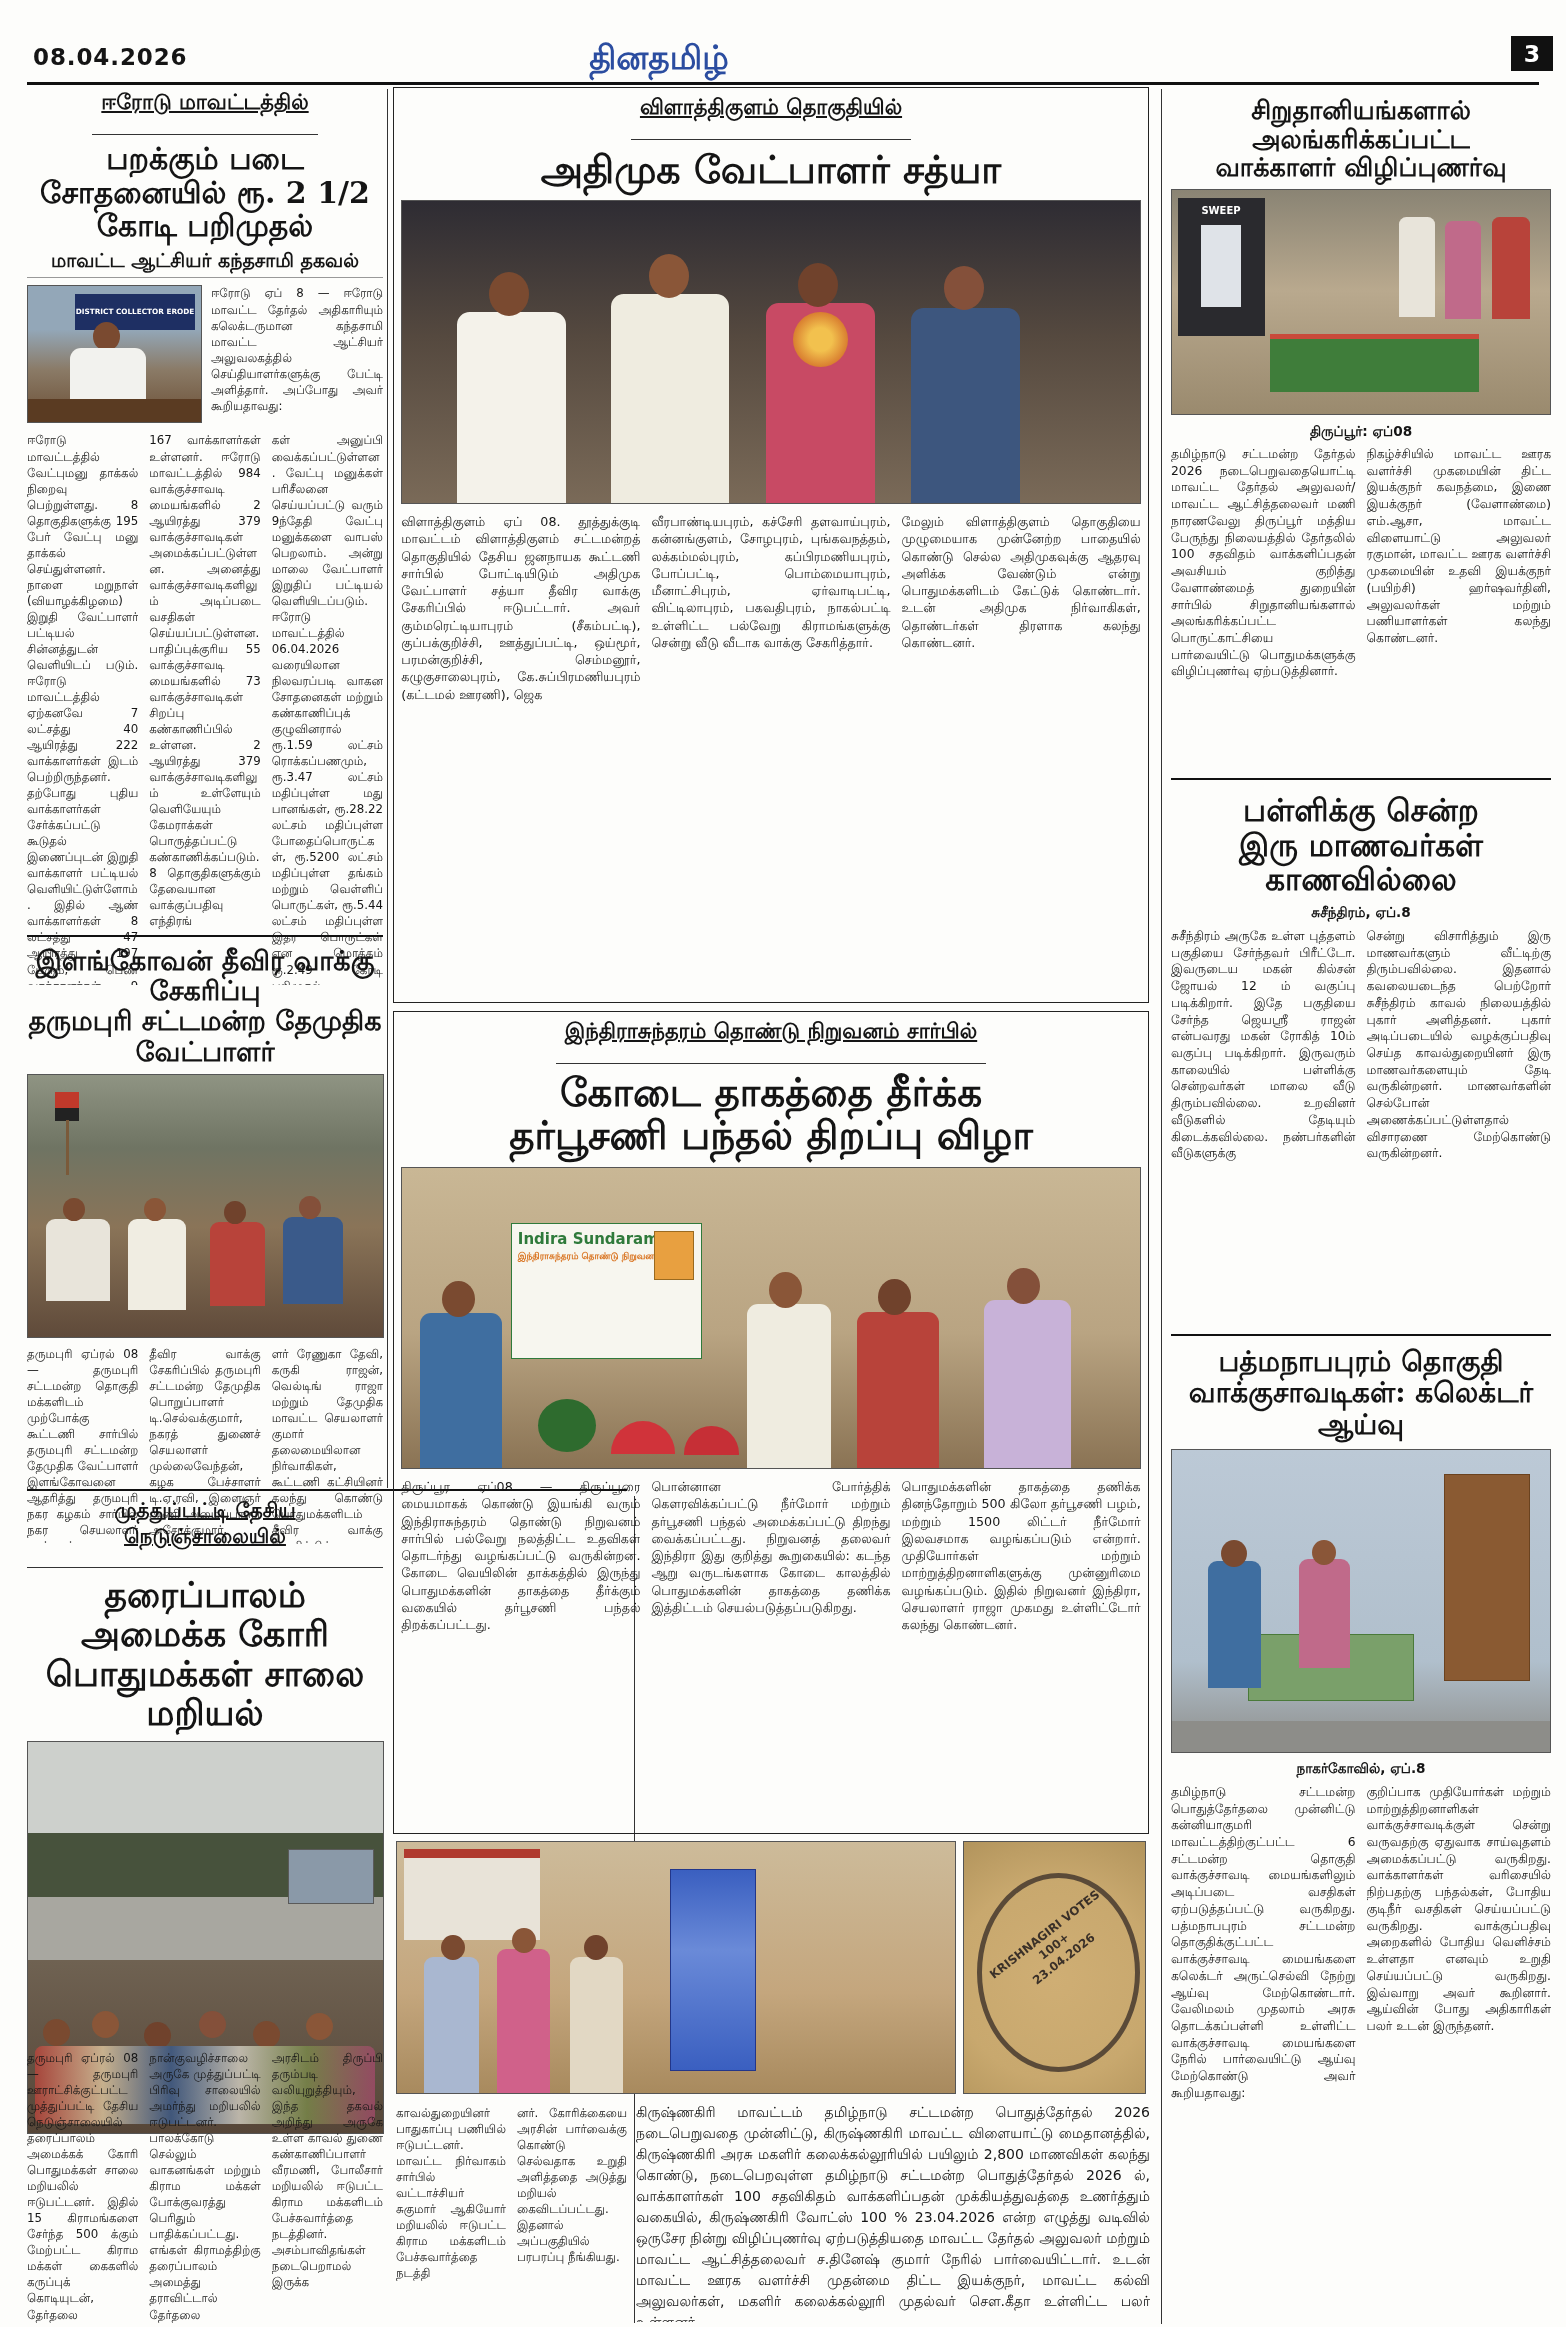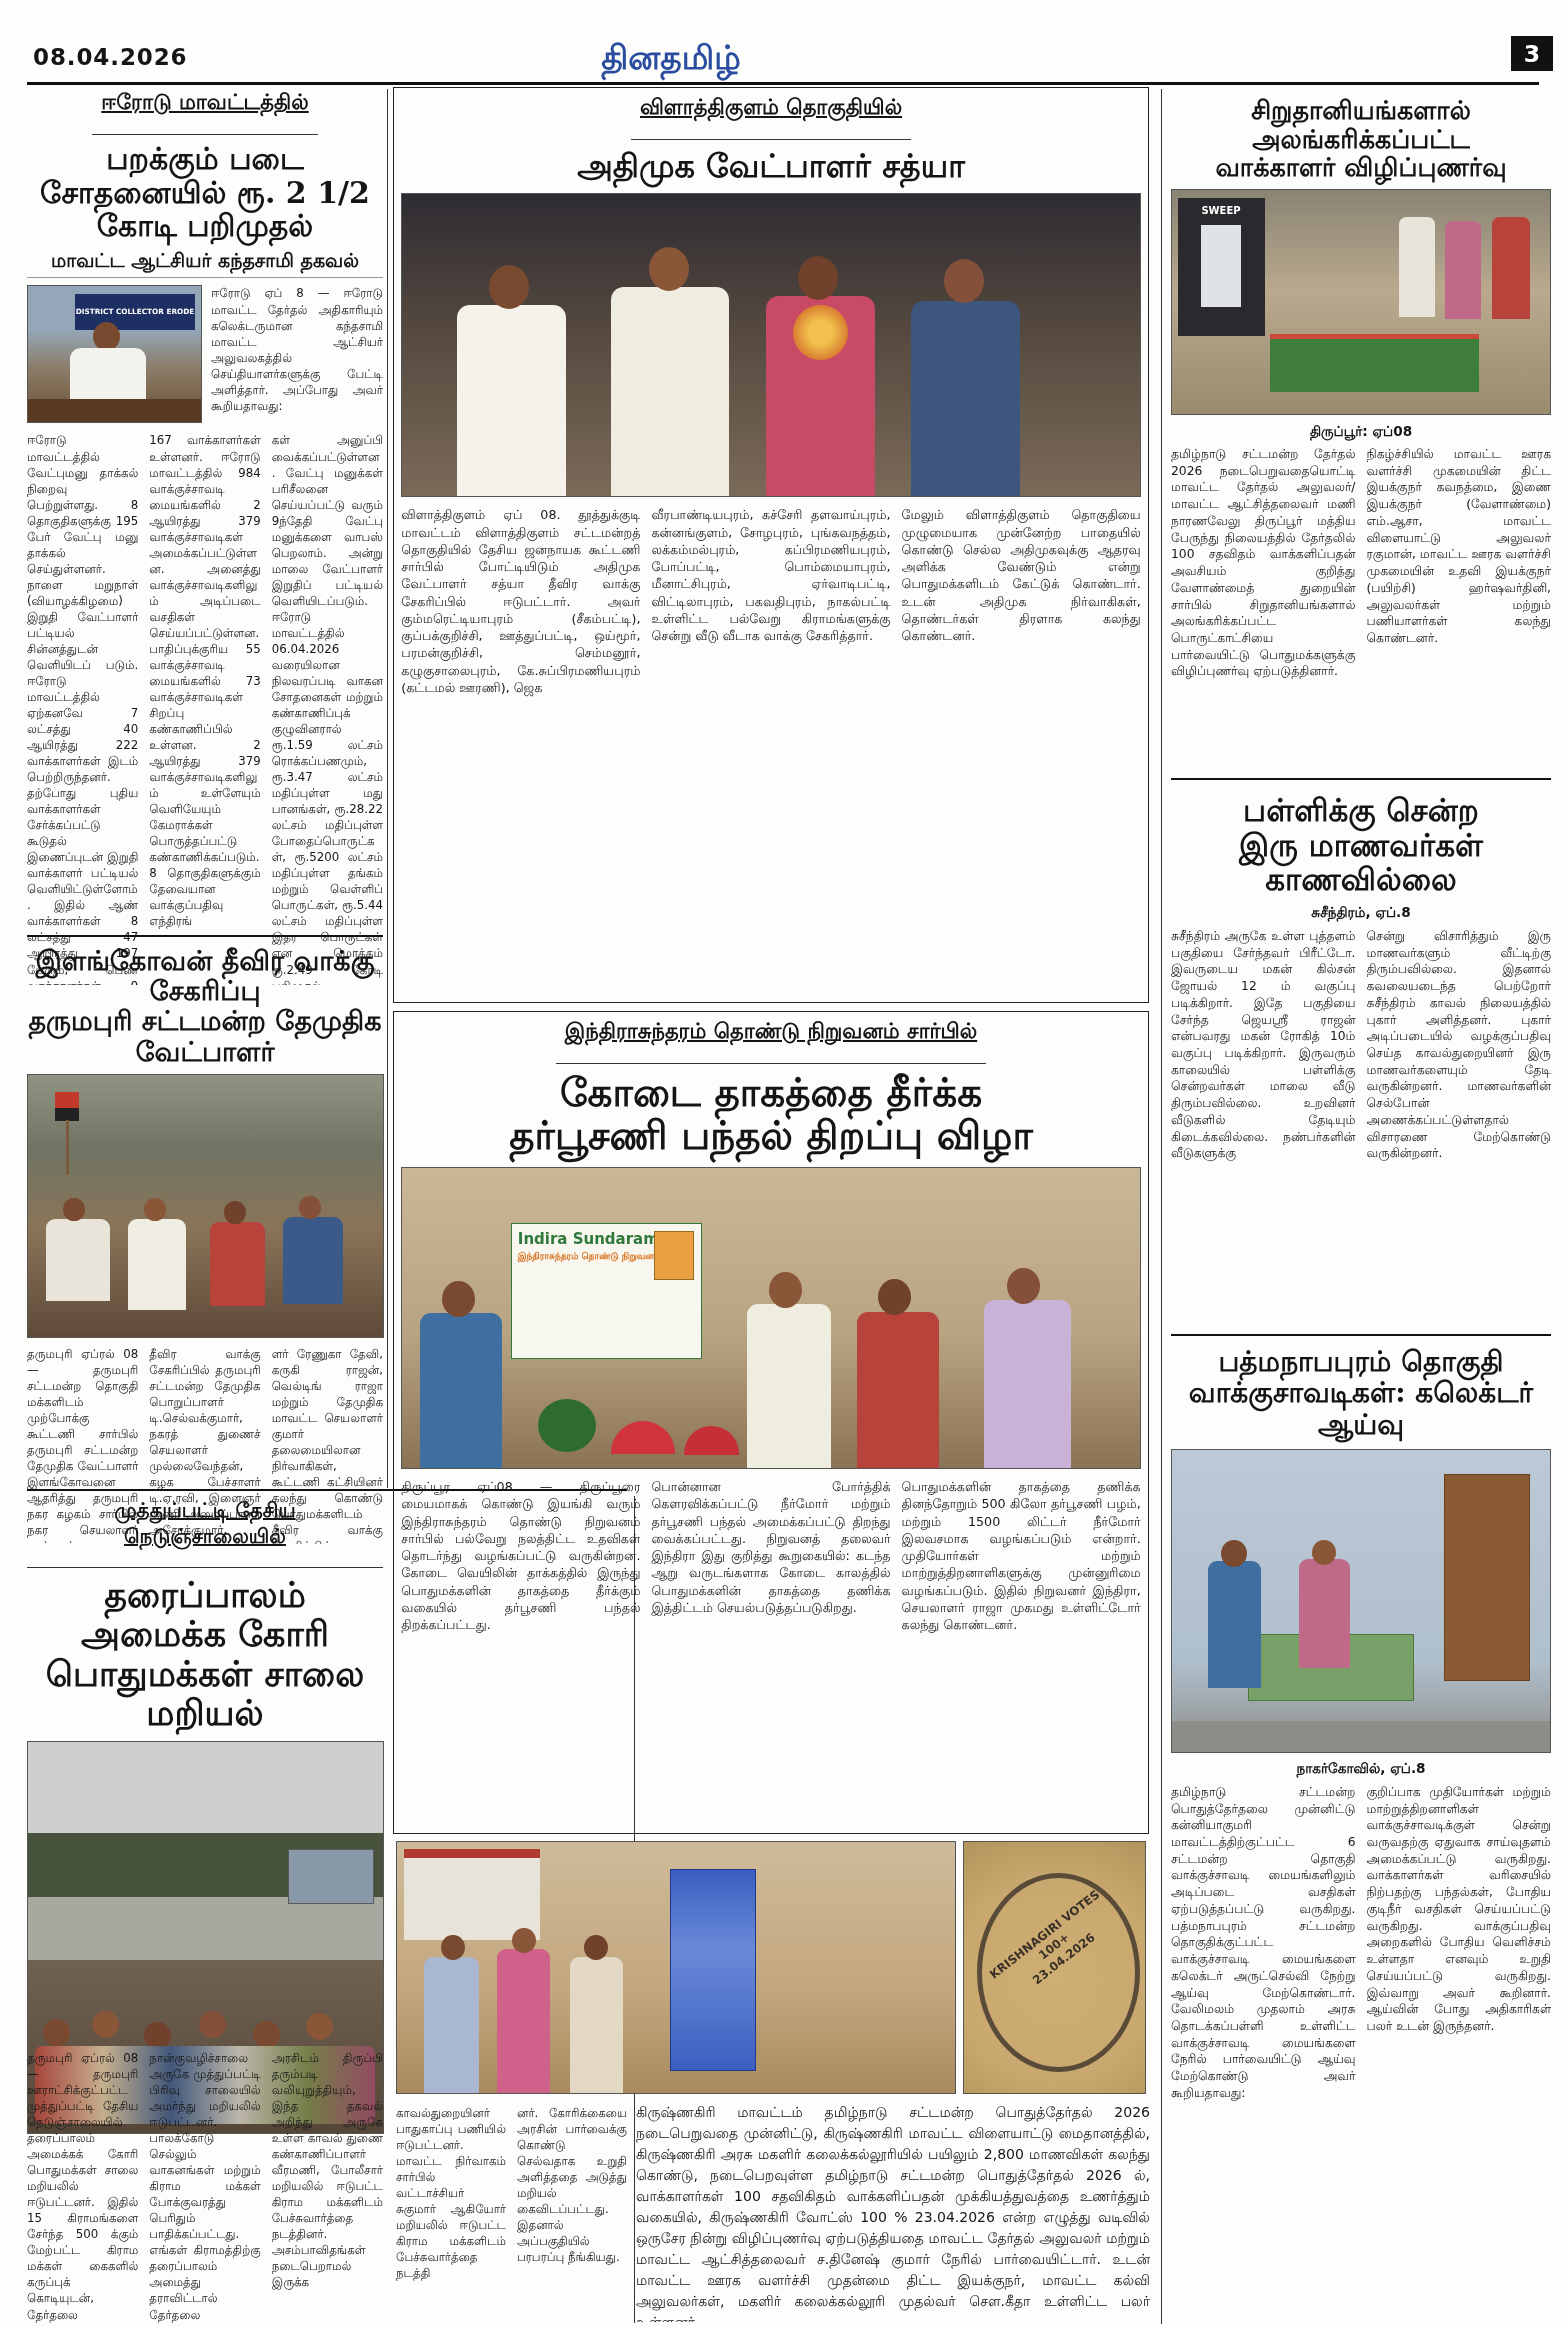--- a/index.html
+++ b/index.html
@@ -25,21 +25,21 @@
   .cap{font-size:14px;line-height:1.5;text-align:justify;overflow:hidden;}
   .box{border:1.8px solid #222;}
   .ph-shape{position:absolute;}
 </style>
 </head>
 <body>
 
 <div id="page">
 
   <div class="abs hdr-date" style="left:33px;top:44px;">08.04.2026</div>
-  <div class="abs masthead" style="left:12px;top:38px;width:1318px;text-align:center;">தினதமிழ்</div>
+  <div class="abs masthead" style="left:0;top:38px;width:1318px;text-align:center;">தினதமிழ்</div>
   <div class="abs pagenum" style="left:1511px;top:36px;">3</div>
   <div class="abs rule-h" style="left:27px;top:82px;width:1512px;height:2.7px;"></div>
 
   <div class="abs rule-v" style="left:387px;top:89px;height:1399px;"></div>
   <div class="abs rule-v" style="left:634px;top:1496px;height:827px;"></div>
   <div class="abs rule-v" style="left:1161px;top:89px;height:2235px;"></div>
 
   <div class="abs" style="left:27px;top:89px;width:356px;">
     <div class="kickwrap"><span class="kicker">ஈரோடு மாவட்டத்தில்</span></div>
     <div class="headline" style="font-size:30px;margin-top:7.3px;">பறக்கும் படை சோதனையில் ரூ. 2 1/2 கோடி பறிமுதல்</div>
@@ -109,21 +109,21 @@
     <div class="ncol">நான்குவழிச்சாலை அருகே முத்துப்பட்டி பிரிவு சாலையில் அமர்ந்து மறியலில் ஈடுபட்டனர். பாலக்கோடு செல்லும் வாகனங்கள் மற்றும் கிராம மக்கள் போக்குவரத்து பெரிதும் பாதிக்கப்பட்டது. எங்கள் கிராமத்திற்கு தரைப்பாலம் அமைத்து தராவிட்டால் தேர்தலை புறக்கணிப்போம் என கோஷமிட்டனர்.</div>
     <div class="ncol">அரசிடம் திருப்பி தரும்படி வலியுறுத்தியும், இந்த தகவல் அறிந்து அருகே உள்ள காவல் துணை கண்காணிப்பாளர் வீரமணி, போலீசார் மறியலில் ஈடுபட்ட கிராம மக்களிடம் பேச்சுவார்த்தை நடத்தினர். அசம்பாவிதங்கள் நடைபெறாமல் இருக்க</div>
   </div>
   <div class="abs cols" style="left:396px;top:2105px;width:231px;height:218px;">
     <div class="ncol">காவல்துறையினர் பாதுகாப்பு பணியில் ஈடுபட்டனர். மாவட்ட நிர்வாகம் சார்பில் வட்டாச்சியர் சுகுமார் ஆகியோர் மறியலில் ஈடுபட்ட கிராம மக்களிடம் பேச்சுவார்த்தை நடத்தி</div>
     <div class="ncol">னர். கோரிக்கையை அரசின் பார்வைக்கு கொண்டு செல்வதாக உறுதி அளித்ததை அடுத்து மறியல் கைவிடப்பட்டது. இதனால் அப்பகுதியில் பரபரப்பு நீங்கியது.</div>
   </div>
 
   <div class="abs box" style="left:393px;top:87px;width:756px;height:916px;padding:5.5px 7.3px;box-sizing:border-box;">
     <div class="kickwrap"><span class="kicker">விளாத்திகுளம் தொகுதியில்</span></div>
-    <div class="headline" style="font-size:32px;margin-top:9px;">அதிமுக வேட்பாளர் சத்யா</div>
+    <div class="headline" style="font-size:38px;margin-top:9px;">அதிமுக வேட்பாளர் சத்யா</div>
     <div class="photo" style="width:738px;height:302px;margin-top:9px;background:linear-gradient(180deg,#2e2c33 0%,#55493f 45%,#7a6a58 100%);">
       <div class="ph-shape" style="left:55px;bottom:0;width:109px;height:191px;background:#f4f2ea;border-radius:12.7px 12.7px 0 0;"></div>
       <div class="ph-shape" style="left:209px;bottom:0;width:118px;height:209px;background:#efece0;border-radius:12.7px 12.7px 0 0;"></div>
       <div class="ph-shape" style="left:364px;bottom:0;width:109px;height:200px;background:#c84a64;border-radius:12.7px 12.7px 0 0;"></div>
       <div class="ph-shape" style="left:509px;bottom:0;width:109px;height:195px;background:#3d567e;border-radius:12.7px 12.7px 0 0;"></div>
       <div class="ph-shape" style="left:87px;bottom:187px;width:40px;height:44px;background:#7a4a30;border-radius:50%;"></div>
       <div class="ph-shape" style="left:247px;bottom:205px;width:40px;height:44px;background:#8a5638;border-radius:50%;"></div>
       <div class="ph-shape" style="left:396px;bottom:196px;width:40px;height:44px;background:#70422c;border-radius:50%;"></div>
       <div class="ph-shape" style="left:542px;bottom:193px;width:40px;height:44px;background:#84503a;border-radius:50%;"></div>
       <div class="ph-shape" style="left:391px;bottom:136px;width:55px;height:55px;background:radial-gradient(circle,#f2c14e 30%,#d97f30 70%);border-radius:50%;"></div>

